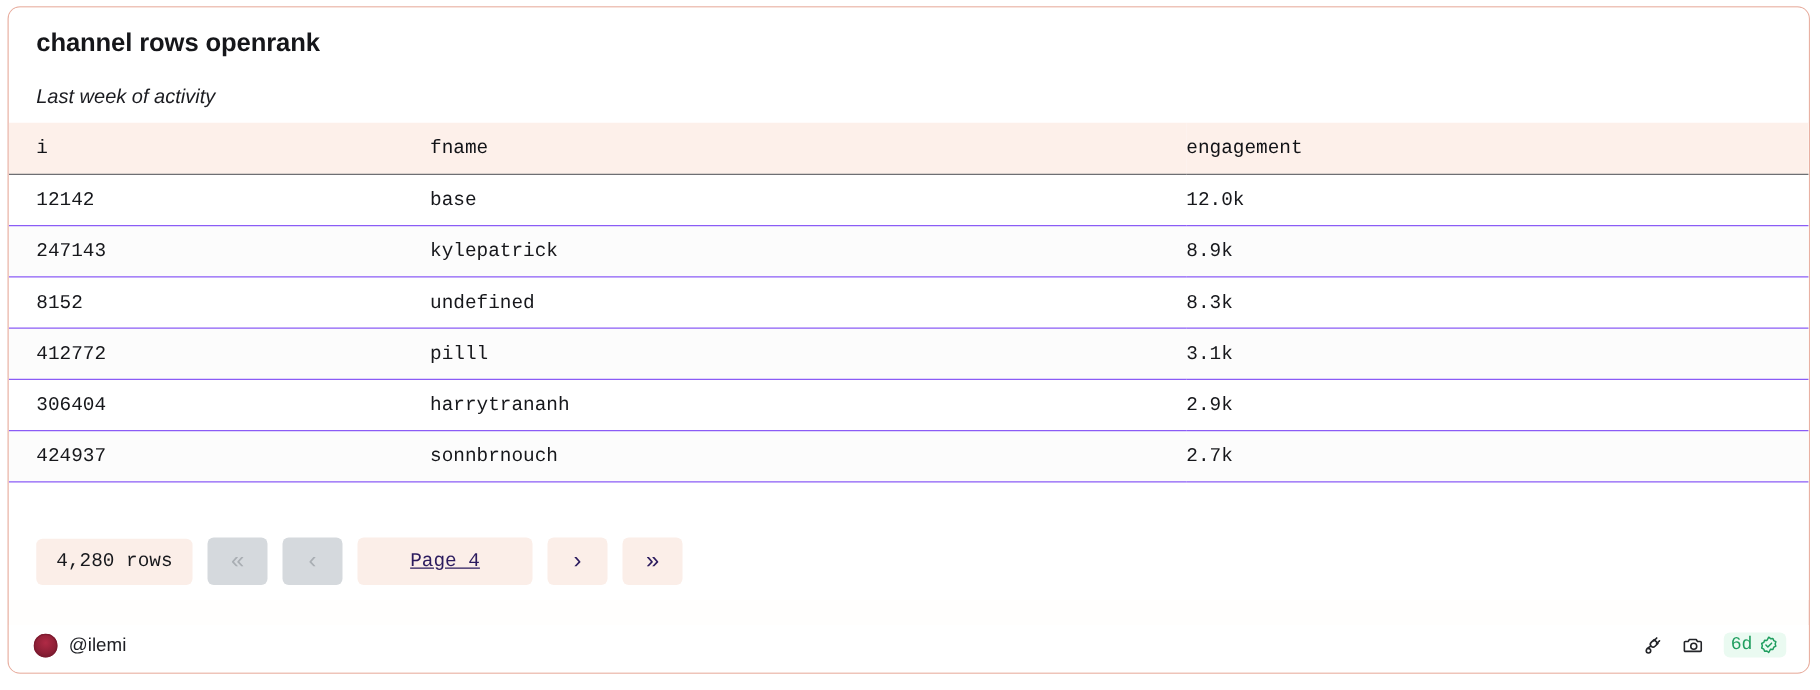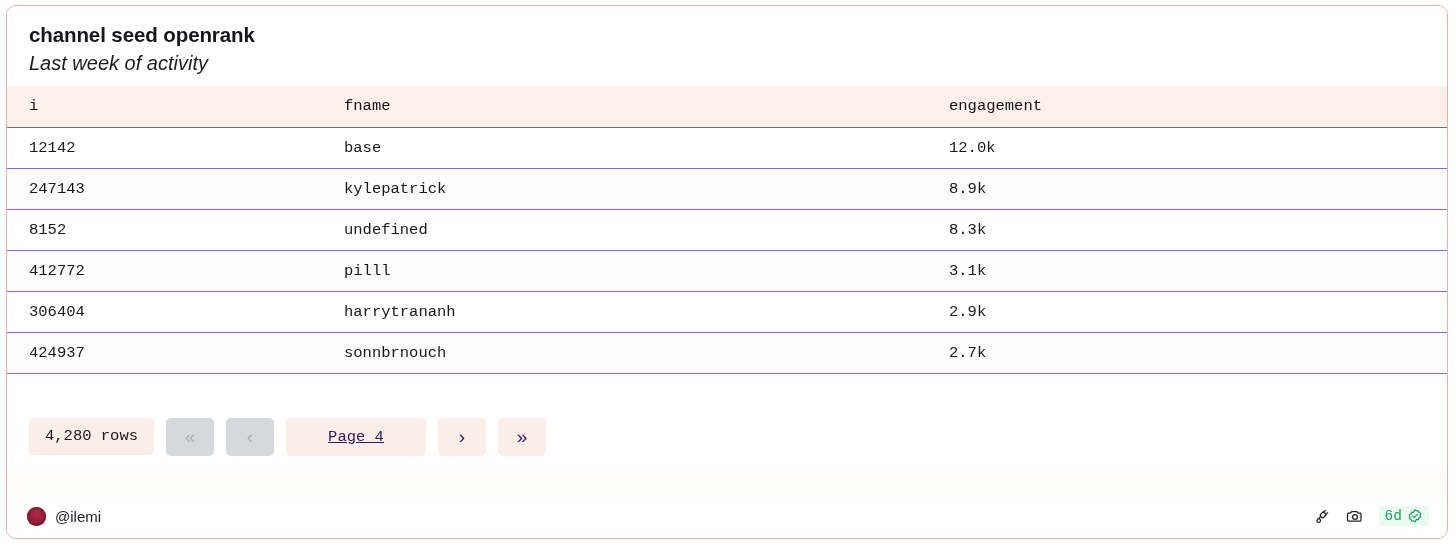--- a/index.html
+++ b/index.html
@@ -35,24 +35,24 @@
     background: #ffffff;
   }
   .card-title {
     font-size: 20.5px;
     font-weight: bold;
     color: #15161a;
     letter-spacing: -0.1px;
     line-height: 1.25;
   }
   .card-subtitle {
-    font-size: 20px;
+    font-size: 16px;
     font-style: italic;
     color: #1b1c21;
-    margin-top: 2px;
+    margin-top: 20px;
     line-height: 1.3;
   }
 
   
   .table-wrap {
     position: relative;
     height: 318px;
     overflow: hidden;
     background: #ffffff;
   }
@@ -210,21 +210,21 @@
     color: #1f9e5f;
     font-family: "Liberation Mono", "DejaVu Sans Mono", monospace;
   }
 </style>
 </head>
 <body>
 
 <div class="card">
 
   <div class="card-header">
-    <div class="card-title">channel seed openrank</div>
+    <div class="card-title">channel rows openrank</div>
     <div class="card-subtitle">Last week of activity</div>
   </div>
 
   <div class="table-wrap">
     <table class="grid">
       <colgroup>
         <col class="c-i">
           <col class="c-fname">
           <col class="c-eng">
       </colgroup>

